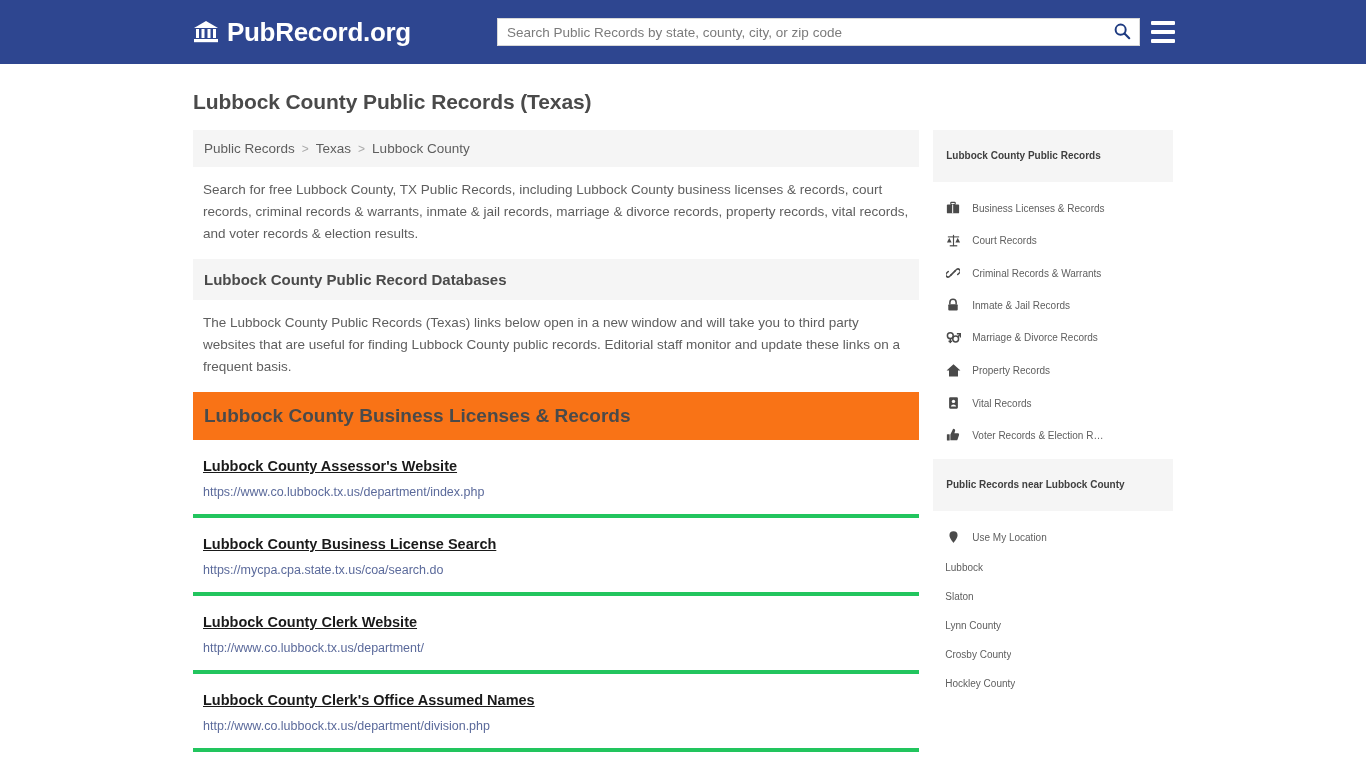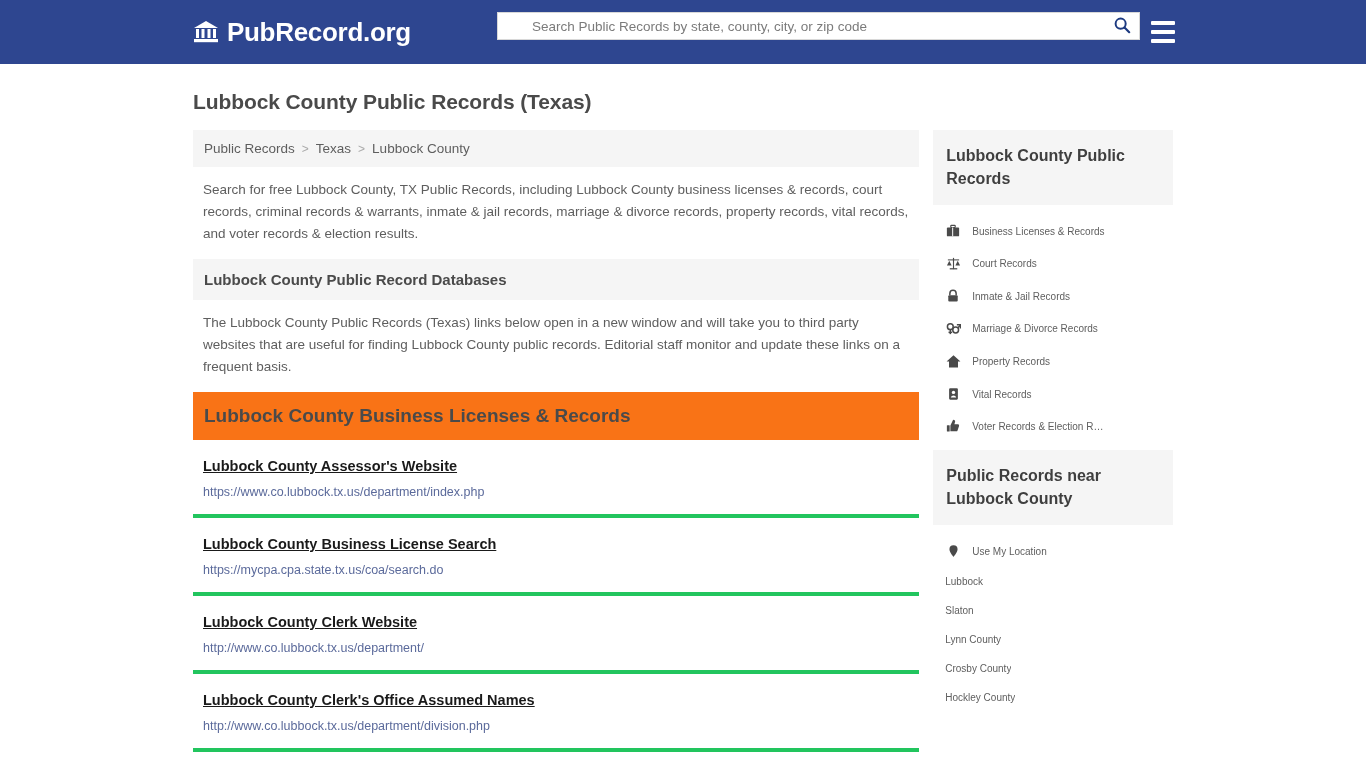--- a/index.html
+++ b/index.html
@@ -31,28 +31,27 @@
   .brand-text {
     color: #ffffff;
     font-size: 26px;
     font-weight: bold;
     letter-spacing: -0.3px;
     white-space: nowrap;
   }
   .search-wrap {
     position: absolute;
     left: 497px;
-    top: 12px;
+    top: 18px;
     width: 643px;
     height: 28px;
     background: #ffffff;
     border: 1px solid #d8d8d8;
     display: flex;
     align-items: center;
-    padding-left: 25px;
   }
   .search-input {
     flex: 1;
     border: none;
     outline: none;
     height: 100%;
     padding: 0 9px;
     font-size: 13.5px;
     color: #333;
     font-family: "Liberation Sans", sans-serif;
@@ -164,21 +163,21 @@
     text-decoration: none;
     cursor: pointer;
     line-height: 17px;
   }
 
   
   .side-panel { margin-bottom: 8px; }
   .side-head {
     background: #f5f5f5;
     padding: 14px 13px 15px 13px;
-    font-size: 16px;
+    font-size: 10px;
     font-weight: bold;
     color: #3f3f3f;
     line-height: 23px;
   }
   .side-list { padding-top: 10px; }
   .side-item {
     display: flex;
     align-items: center;
     gap: 11px;
     padding: 9px 12px;
@@ -317,20 +316,32 @@
                   <rect x="7.4" y="2" width="1.2" height="12" fill="#4a4a4a"></rect>
                   <rect x="4" y="13" width="8" height="1.3" fill="#4a4a4a"></rect>
                   <rect x="2" y="3.6" width="12" height="1.1" fill="#4a4a4a"></rect>
                   <polygon points="3.5,5 1,10 6,10" fill="#4a4a4a"></polygon>
                   <polygon points="12.5,5 10,10 15,10" fill="#4a4a4a"></polygon>
                 </svg>
             </span>
             <span class="lbl">Court Records</span>
           </a>
 
+          <a class="side-item" href="#">
+            <span class="ico">
+              <svg viewBox="0 0 16 16" width="14" height="14">
+                  <g fill="none" stroke="#4a4a4a" stroke-width="1.7" stroke-linecap="round">
+                    <path d="M6.2 9.8 L3.8 12.2 a2.6 2.6 0 0 1 -3.6 -3.6 L2.6 6.2"></path>
+                    <path d="M9.8 6.2 L12.2 3.8 a2.6 2.6 0 0 1 3.6 3.6 L13.4 9.8"></path>
+                    <path d="M5.6 10.4 L10.4 5.6"></path>
+                  </g>
+                </svg>
+            </span>
+            <span class="lbl">Criminal Records &amp; Warrants</span>
+          </a>
 
           <a class="side-item" href="#">
             <span class="ico">
               <svg viewBox="0 0 16 16" width="14" height="14">
                   <path d="M4.4 7 V5 a3.6 3.6 0 0 1 7.2 0 V7" fill="none" stroke="#4a4a4a" stroke-width="1.7"></path>
                   <rect x="2.6" y="7" width="10.8" height="7.4" rx="1.2" fill="#4a4a4a"></rect>
                 </svg>
             </span>
             <span class="lbl">Inmate &amp; Jail Records</span>
           </a>

